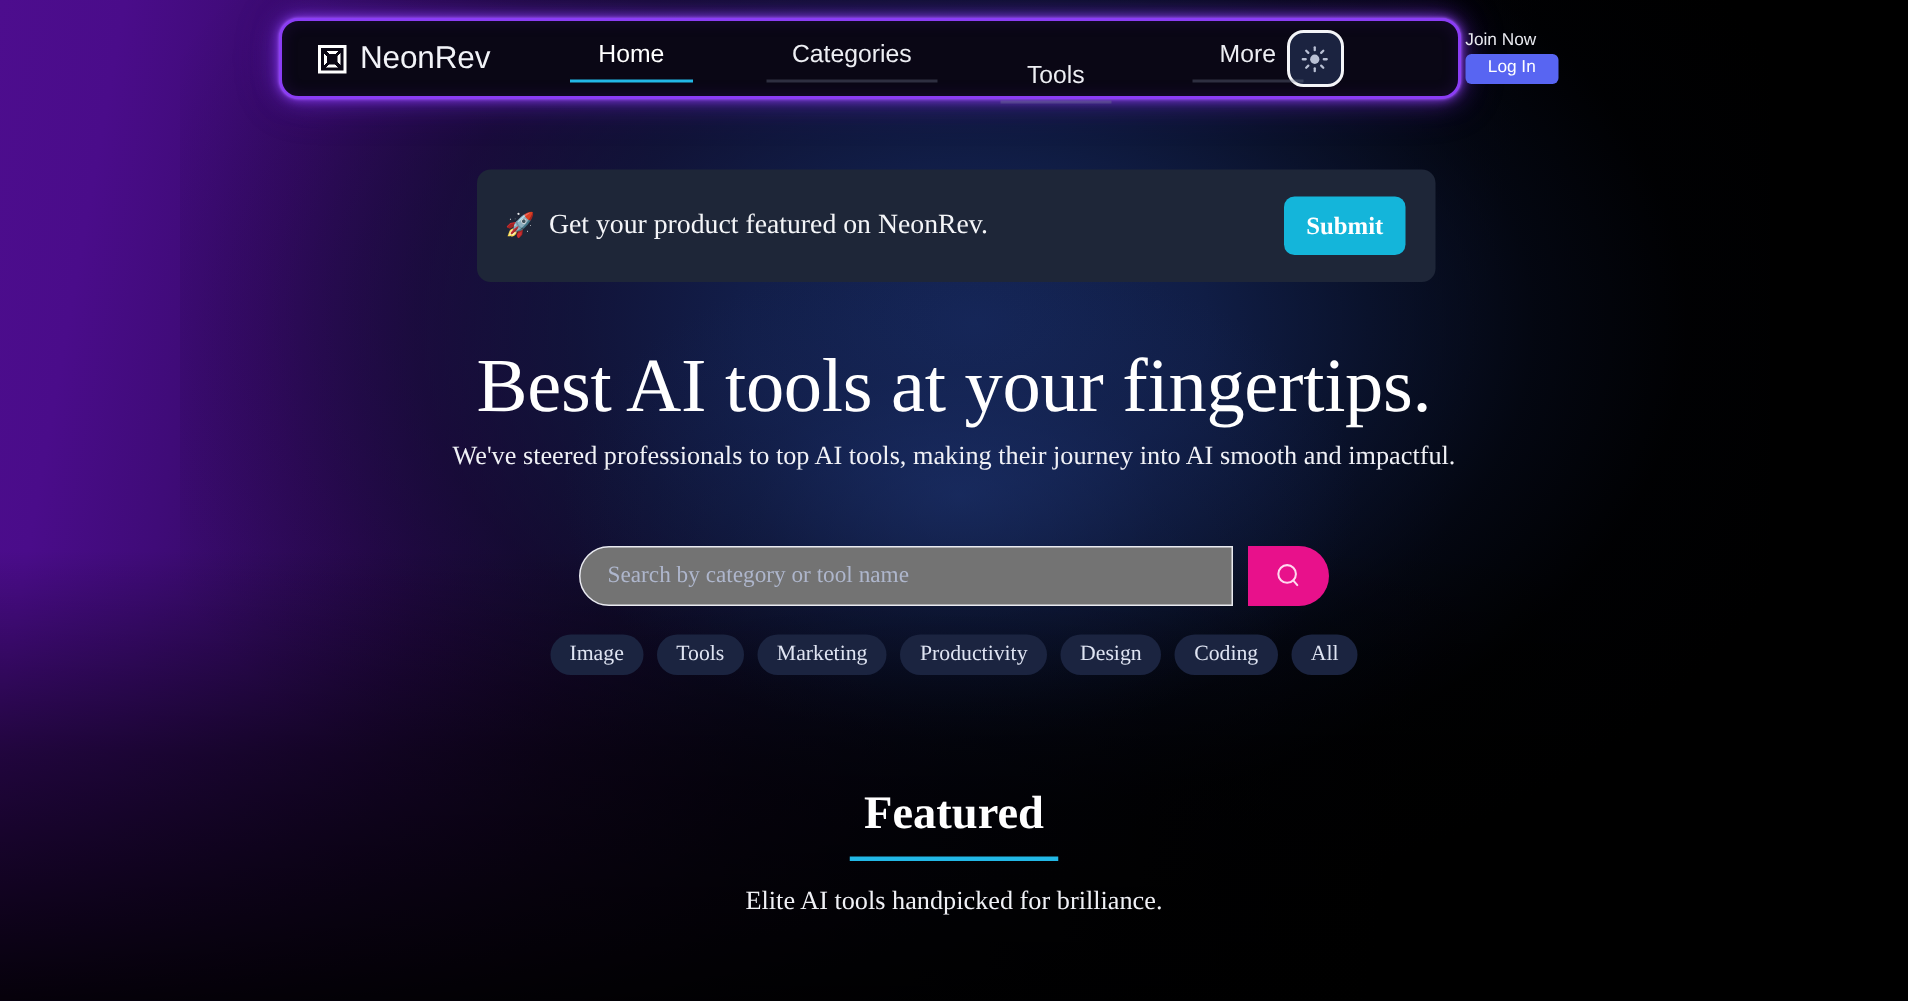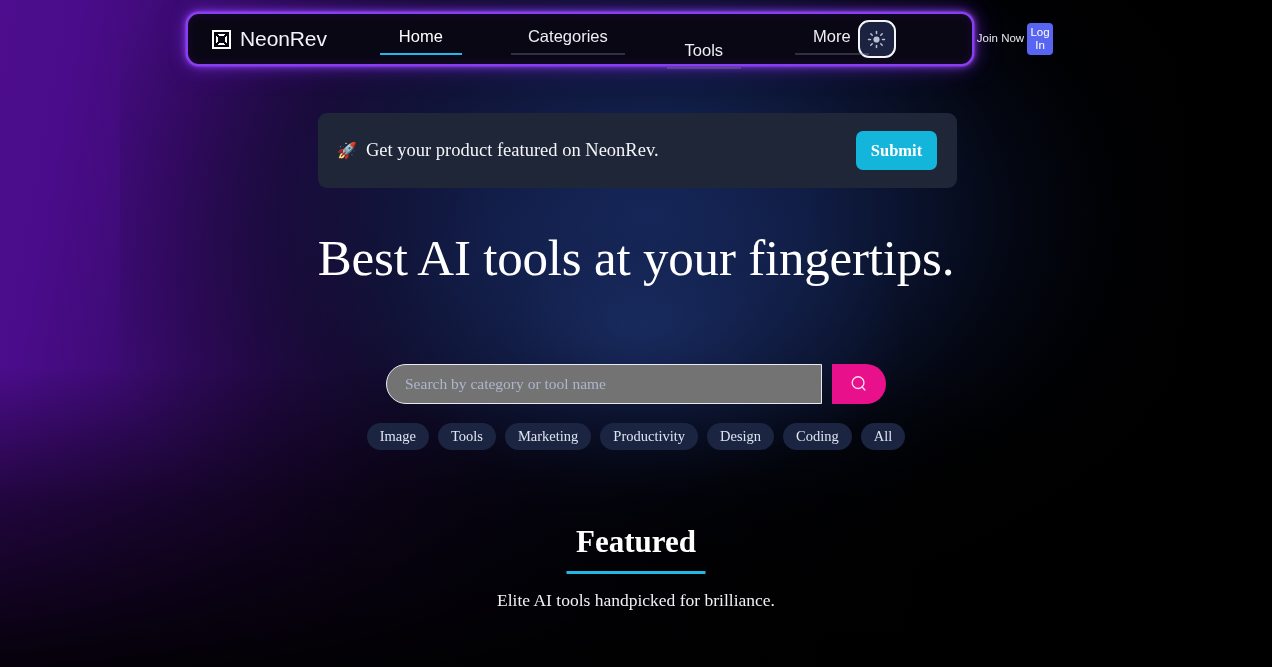--- a/index.html
+++ b/index.html
@@ -182,22 +182,22 @@
     display: flex;
     align-items: center;
     justify-content: center;
     cursor: pointer;
     margin-right: 81px;
   }
 
   .auth-block {
     flex: 0 0 auto;
     display: flex;
-    flex-direction: row;
-    align-items: center;
+    flex-direction: column;
+    align-items: flex-start;
     gap: 3px;
     width: 76px;
   }
   .join-now {
     color: #e9eaf0;
     font-size: 11.5px;
     white-space: nowrap;
     line-height: 1;
   }
   .login-btn {
@@ -417,20 +417,21 @@
 
   <div class="promo">
     <div class="promo-text">
       <span class="promo-emoji">🚀</span>
       <span>Get your product featured on NeonRev.</span>
     </div>
     <button class="submit-btn">Submit</button>
   </div>
 
   <h1 class="hero-title">Best AI tools at your fingertips.</h1>
+  <p class="hero-sub">We've steered professionals to top AI tools, making their journey into AI smooth and impactful.</p>
 
   <div class="search-row">
     <input class="search-input" type="text" placeholder="Search by category or tool name" style="">
     <button class="search-btn">
       <svg width="22" height="22" viewBox="0 0 24 24" fill="none">
         <circle cx="11" cy="10.5" r="6.4" stroke="#ffd9ef" stroke-width="1.5"></circle>
         <line x1="15.4" y1="15.2" x2="18.4" y2="18.6" stroke="#ffd9ef" stroke-width="1.5" stroke-linecap="round"></line>
       </svg>
     </button>
   </div>

